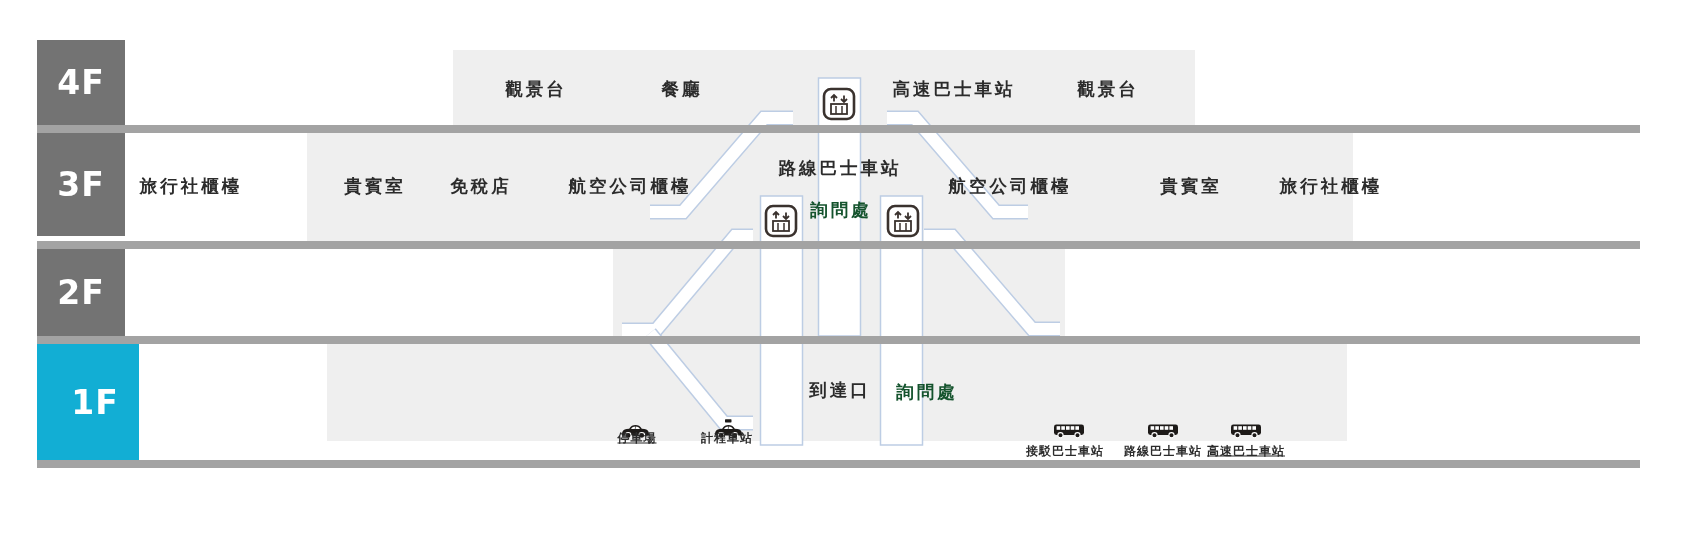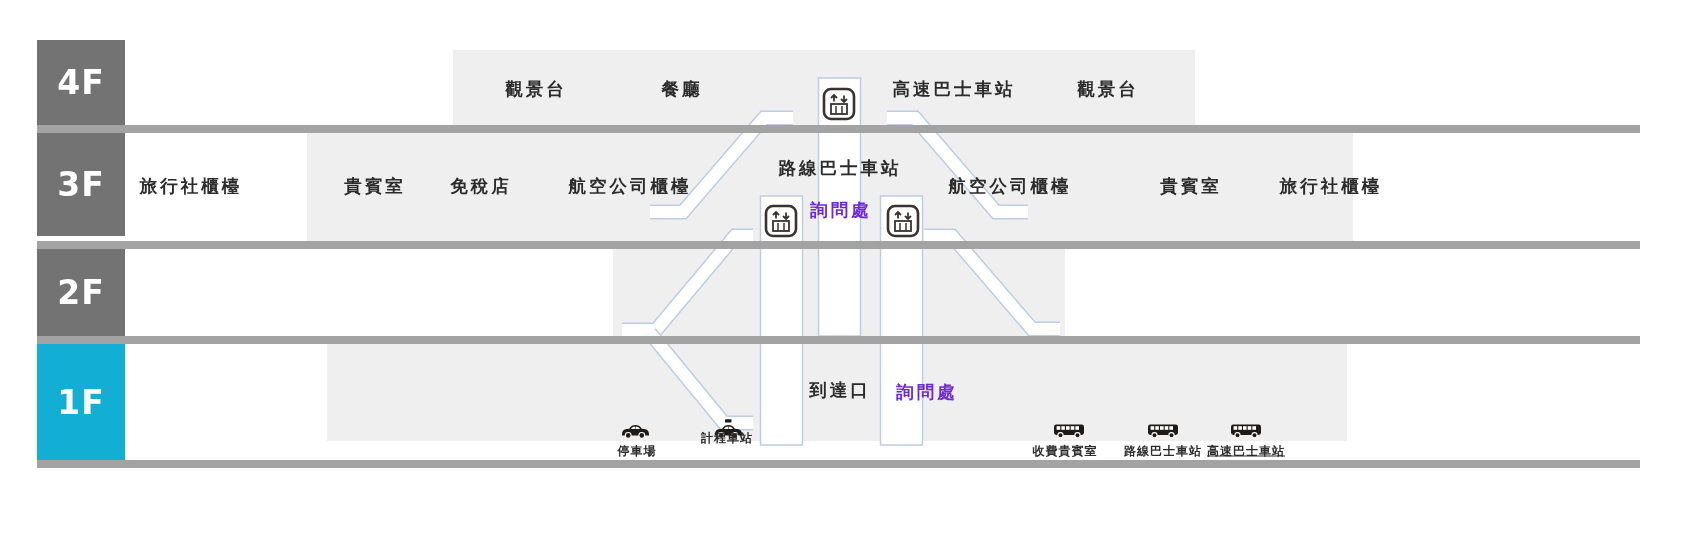--- a/index.html
+++ b/index.html
@@ -7,30 +7,30 @@
     position:relative;width:1684px;height:534px;background:#ffffff;overflow:hidden;
     font-family:"DejaVu Sans","Liberation Sans",sans-serif;
   }
   .zone{position:absolute;background:#efefef;}
   .floorline{position:absolute;left:37px;width:1603px;height:8px;background:#a3a3a3;}
   .floorbox{
     position:absolute;left:37px;width:88px;display:flex;align-items:center;justify-content:center;
     color:#ffffff;font-size:33px;font-weight:700;letter-spacing:1px;
   }
   .floorbox.dark{background:#737373;}
-  .floorbox.cyan{background:#12aed4;}
+  .floorbox.cyan{background:#12aed4;padding-left:14px;}
   .overlay{position:absolute;left:0;top:0;}
   .shaft{fill:#ffffff;stroke:#bdcde4;stroke-width:1.5;}
   .ramp-edge{fill:none;stroke:#bdcde4;stroke-width:15;}
   .ramp-fill{fill:none;stroke:#ffffff;stroke-width:12;}
   .lbl{
     position:absolute;transform:translate(-50%,-50%);white-space:nowrap;
     font-size:17.5px;font-weight:700;color:#2b2b2b;letter-spacing:3px;
   }
-  .lbl.red{color:#6d28d9;}
+  .lbl.red{color:#14532d;}
   .lbl-sm{
     position:absolute;transform:translate(-50%,-50%);white-space:nowrap;
     font-size:12px;font-weight:700;color:#2b2b2b;letter-spacing:1px;
   }
   .veh{position:absolute;}
 </style>
 </head>
 <body>
 
 <div class="canvas">
@@ -138,31 +138,31 @@
   <div class="lbl" style="left:1010px;top:186px;">航空公司櫃檯</div>
   <div class="lbl" style="left:1191px;top:186px;">貴賓室</div>
   <div class="lbl" style="left:1331px;top:186px;">旅行社櫃檯</div>
 
   <div class="lbl" style="left:840px;top:390px;">到達口</div>
   <div class="lbl red" style="left:927px;top:392px;">詢問處</div>
 
   <svg class="veh" style="left:620px;top:422px;" width="30" height="17">
       <use href="#car"></use>
     </svg>
-  <div class="lbl-sm" style="left:637px;top:451px;">停車場</div>
+  <div class="lbl-sm" style="left:637px;top:438px;text-decoration:underline;">停車場</div>
 
   <svg class="veh" style="left:713px;top:419px;" width="30" height="20">
       <use href="#taxi"></use>
     </svg>
   <div class="lbl-sm" style="left:727px;top:438px;">計程車站</div>
 
   <svg class="veh" style="left:1053px;top:422px;" width="32" height="17">
       <use href="#bus"></use>
     </svg>
-  <div class="lbl-sm" style="left:1065px;top:451px;">收費貴賓室</div>
+  <div class="lbl-sm" style="left:1065px;top:451px;">接駁巴士車站</div>
 
   <svg class="veh" style="left:1147px;top:422px;" width="32" height="17">
       <use href="#bus"></use>
     </svg>
   <div class="lbl-sm" style="left:1159px;top:451px;padding-left:8px;">路線巴士車站</div>
 
   <svg class="veh" style="left:1230px;top:422px;" width="32" height="17">
       <use href="#bus"></use>
     </svg>
   <div class="lbl-sm" style="left:1246px;top:451px;text-decoration:underline;">高速巴士車站</div>

